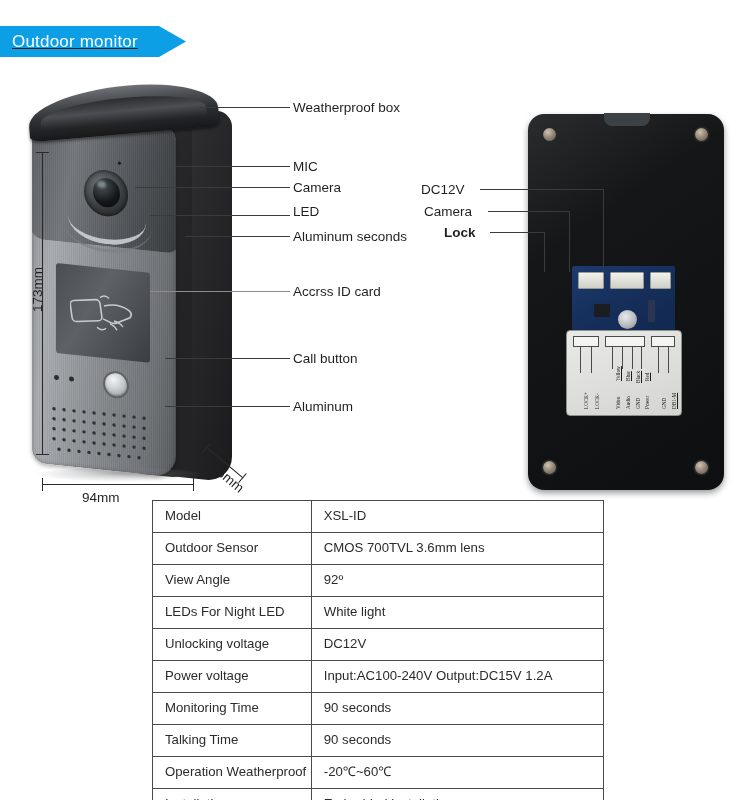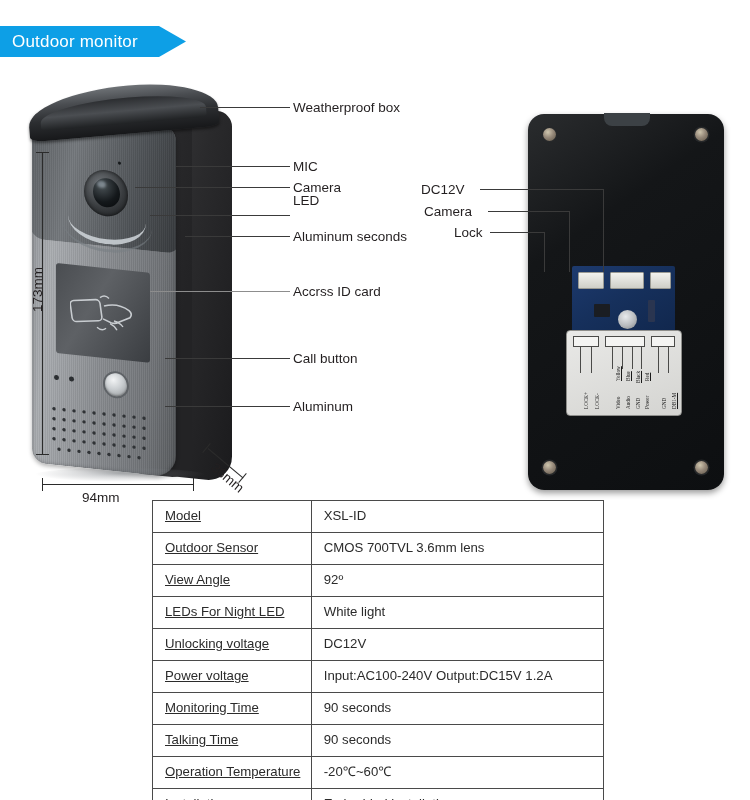--- a/index.html
+++ b/index.html
@@ -16,20 +16,21 @@
   }
 
   
   #banner {
     position: absolute; left: 0; top: 26px;
     height: 31px; width: 186px;
     background: #0d9fe6;
     display: flex; align-items: center;
     padding-left: 12px;
     clip-path: polygon(0 0, 159px 0, 186px 50%, 159px 100%, 0 100%);
+    text-decoration: underline;
   }
   #banner .btxt {
     color: #ffffff; font-size: 17px; letter-spacing: .2px;
     white-space: nowrap; line-height: 1;
   }
 
   
   .lead-line { position: absolute; background: #3a3a3a; height: 1px; }
   .lead-line.gray { background: #8d8d8d; }
   .lead-v { position: absolute; background: #3a3a3a; width: 1px; }
@@ -261,21 +262,21 @@
     border-collapse: collapse;
   }
   #spec-table td {
     border: 1px solid #4a4a4a;
     font-size: 13.2px; color: #2b2b2b;
     padding: 7px 0 7px 12px;
     height: 32px;
     vertical-align: middle;
     line-height: 1.1;
   }
-  #spec-table td.k { width: 159px; text-decoration: underline; }
+  #spec-table td.k { width: 159px; }
   #spec-table td.v { width: 293px; }
 </style>
 </head>
 <body>
 
 <div id="banner">
   <span class="btxt">Outdoor monitor</span>
 </div>
 
 <div id="front-device">
@@ -421,36 +422,36 @@
 <div class="lead-line" style="left:135px; top:187px; width:155px;"></div>
 <div class="lead-line" style="left:150px; top:215px; width:140px;"></div>
 <div class="lead-line" style="left:185px; top:236px; width:105px;"></div>
 <div class="lead-line gray" style="left:150px; top:291px; width:140px;"></div>
 <div class="lead-line" style="left:165px; top:358px; width:125px;"></div>
 <div class="lead-line" style="left:165px; top:406px; width:125px;"></div>
 
 <div class="lbl" style="left:293px; top:101px;">Weatherproof box</div>
 <div class="lbl" style="left:293px; top:160px;">MIC</div>
 <div class="lbl" style="left:293px; top:181px;">Camera</div>
-<div class="lbl" style="left:293px; top:194px;">LED</div>
+<div class="lbl" style="left:293px; top:205px;">LED</div>
 <div class="lbl" style="left:293px; top:230px;">Aluminum seconds</div>
 <div class="lbl" style="left:293px; top:285px;">Accrss ID card</div>
 <div class="lbl" style="left:293px; top:352px;">Call button</div>
 <div class="lbl" style="left:293px; top:400px;">Aluminum</div>
 
 <div class="lead-line" style="left:480px; top:189px; width:124px;"></div>
 <div class="lead-v" style="left:603px; top:189px; height:83px;"></div>
 <div class="lead-line" style="left:488px; top:211px; width:82px;"></div>
 <div class="lead-v" style="left:569px; top:211px; height:61px;"></div>
 <div class="lead-line" style="left:490px; top:232px; width:55px;"></div>
 <div class="lead-v" style="left:544px; top:232px; height:40px;"></div>
 
 <div class="lbl" style="left:421px; top:183px;">DC12V</div>
 <div class="lbl" style="left:424px; top:205px;">Camera</div>
-<div class="lbl" style="left:454px; top:226px;">Lock</div>
+<div class="lbl" style="left:444px; top:226px;font-weight:bold;">Lock</div>
 
 <div id="dim-173">
   <div class="cap-t"></div>
   <div class="vline"></div>
   <div class="cap-b"></div>
   <div class="txt">173mm</div>
 </div>
 
 <div id="dim-94">
   <div class="cap-l"></div>
@@ -494,21 +495,21 @@
       </tr>
       <tr>
         <td class="k">Monitoring Time</td>
         <td class="v">90 seconds</td>
       </tr>
       <tr>
         <td class="k">Talking Time</td>
         <td class="v">90 seconds</td>
       </tr>
       <tr>
-        <td class="k">Operation Temperature</td>
+        <td class="k">Operation Weatherproof</td>
         <td class="v">-20℃~60℃</td>
       </tr>
       <tr>
         <td class="k">Installation</td>
         <td class="v">Embedded installation</td>
       </tr>
     </tbody>
 </table>
 
 </body></html>

